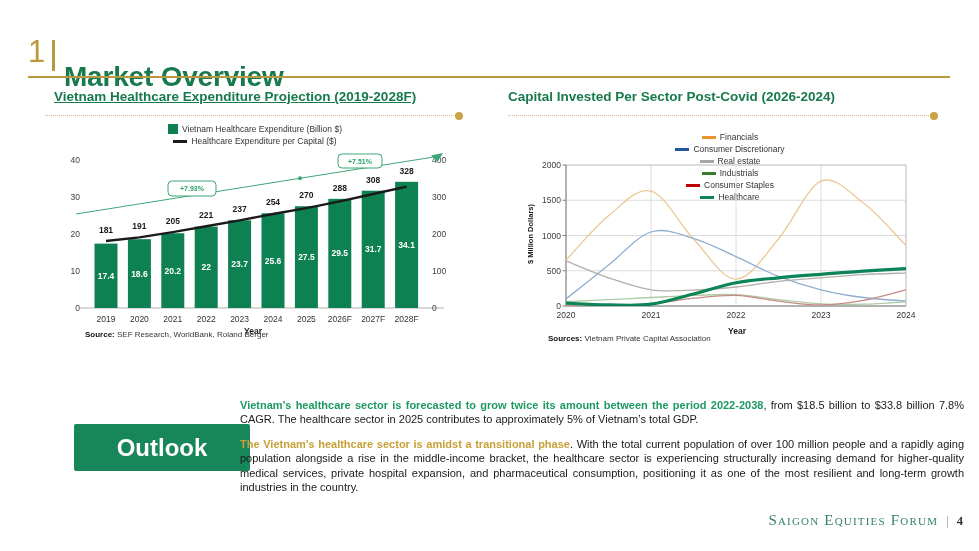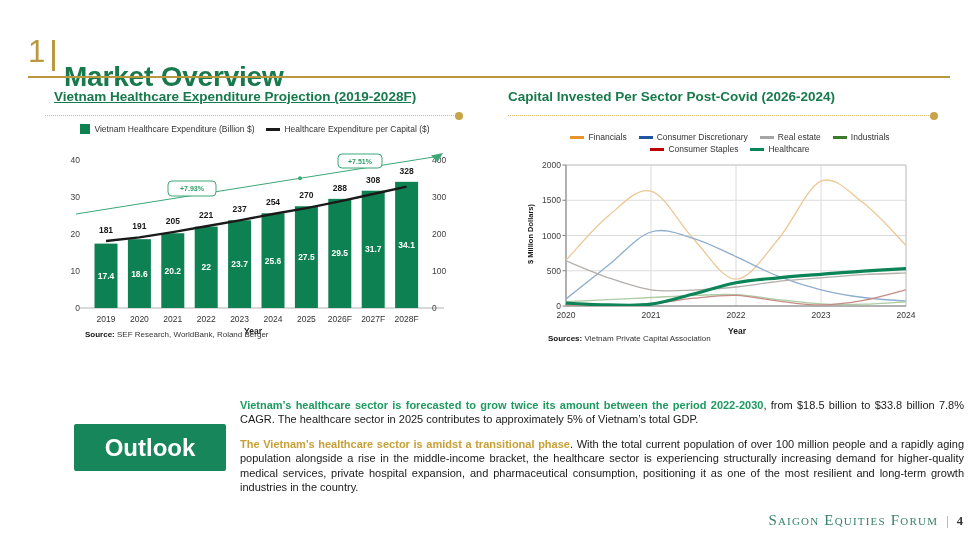--- a/index.html
+++ b/index.html
@@ -11,39 +11,39 @@
   .sec-num{position:absolute;left:28px;top:34px;font-size:31px;color:#BA9840;font-weight:400;}
   .sec-bar{position:absolute;left:52px;top:40px;width:2.5px;height:31px;background:#BA9840;}
   .page-title{position:absolute;left:64px;top:36px;font-size:28px;font-weight:700;color:#17794C;letter-spacing:-.2px;margin-top:25px;}
   .subtitle{position:absolute;left:285px;top:31px;width:548px;font-size:12.5px;font-style:italic;color:#1f1f1f;line-height:1.38;}
   .gold-rule{position:absolute;left:28px;top:76px;width:922px;height:2px;background:#BA9840;}
   
   .panel-title{position:absolute;top:89px;font-size:13.5px;font-weight:600;color:#17794C;}
   .sep{position:absolute;top:115px;border-top:1.6px dotted #D8BC74;}
   .sep .dot{position:absolute;right:-3px;top:-4.5px;width:8px;height:8px;border-radius:50%;background:#C9A347;}
   
-  .legend{position:absolute;display:flex;flex-wrap:wrap;justify-content:center;align-items:center;row-gap:2px;}
+  .legend{position:absolute;display:flex;flex-wrap:wrap;justify-content:center;align-items:center;row-gap:2px;flex-direction:column;}
   .lg-item{display:flex;align-items:center;margin:0 6px;white-space:nowrap;}
   .lg-label{font-size:8.5px;color:#333;margin-left:4px;}
   .lg-square{width:10px;height:10px;display:inline-block;}
   .lg-dash{width:14px;height:3px;display:inline-block;}
   
   .tick{font-size:8.5px;fill:#404040;}
   .bar-label{font-size:8.5px;font-weight:700;fill:#ffffff;}
   .line-label{font-size:8.5px;font-weight:700;fill:#1a1a1a;}
   .xlab{font-size:8.5px;fill:#333333;}
   .ann{font-size:7px;font-weight:700;fill:#2FA06B;}
   
   .axis-x{position:absolute;font-size:8.5px;font-weight:700;color:#1a1a1a;text-align:center;width:80px;}
   .source{position:absolute;font-size:8px;color:#333;}
   .source b{color:#111;}
   .ylabel{position:absolute;left:486px;top:228px;width:92px;height:12px;font-size:7.5px;font-weight:700;color:#1a1a1a;
           text-align:center;transform:rotate(-90deg);}
   
-  .outlook-box{position:absolute;left:74px;top:424px;width:152px;height:47px;background:#17865A;border-radius:2px;
+  .outlook-box{position:absolute;left:74px;top:424px;width:176px;height:47px;background:#17865A;border-radius:2px;
                display:flex;align-items:center;justify-content:center;color:#fff;font-size:24px;font-weight:700;}
   .para{position:absolute;left:240px;width:724px;font-size:11px;line-height:1.3;color:#1a1a1a;text-align:justify;}
   .hl-green{color:#1C9A60;font-weight:700;}
   .hl-gold{color:#C8A038;font-weight:700;}
   
   .footer{position:absolute;right:16px;top:511px;font-family:"Liberation Serif",serif;}
   .footer .brand{font-variant:small-caps;font-size:15px;letter-spacing:1.2px;color:#35826B;margin-left:34px;}
   .footer .div{color:#999;margin:0 4px;font-size:13px;}
   .footer .pg{color:#333;font-size:12.5px;font-weight:600;}
 </style>
@@ -211,21 +211,21 @@
   <div class="ylabel">$ Million Dollars)</div>
   <div class="axis-x" style="left:697px;top:326px;">Year</div>
   <div class="source" style="left:548px;top:334px;">
     <b>Sources:</b><span> Vietnam Private Capital Association</span>
   </div>
 
   <div class="outlook-box">
     <span>Outlook</span>
   </div>
   <p class="para" style="top:398px;margin:0;">
-    <span class="hl-green">Vietnam’s healthcare sector is forecasted to grow twice its amount between the period 2022-2030</span><span>, from $18.5 billion to $33.8 billion 7.8% CAGR. The healthcare sector in 2025 contributes to approximately 5% of Vietnam’s total GDP.</span>
+    <span class="hl-green">Vietnam’s healthcare sector is forecasted to grow twice its amount between the period 2022-2038</span><span>, from $18.5 billion to $33.8 billion 7.8% CAGR. The healthcare sector in 2025 contributes to approximately 5% of Vietnam’s total GDP.</span>
   </p>
   <p class="para" style="top:437px;margin:0;">
     <span class="hl-gold">The Vietnam’s healthcare sector is amidst a transitional phase</span><span>. With the total current population of over 100 million people and a rapidly aging population alongside a rise in the middle-income bracket, the healthcare sector is experiencing structurally increasing demand for higher-quality medical services, private hospital expansion, and pharmaceutical consumption, positioning it as one of the most resilient and long-term growth industries in the country.</span>
   </p>
 
   <div class="footer">
     <span class="brand">Saigon Equities Forum</span>
     <span class="div">|</span>
     <span class="pg">4</span>
   </div>

